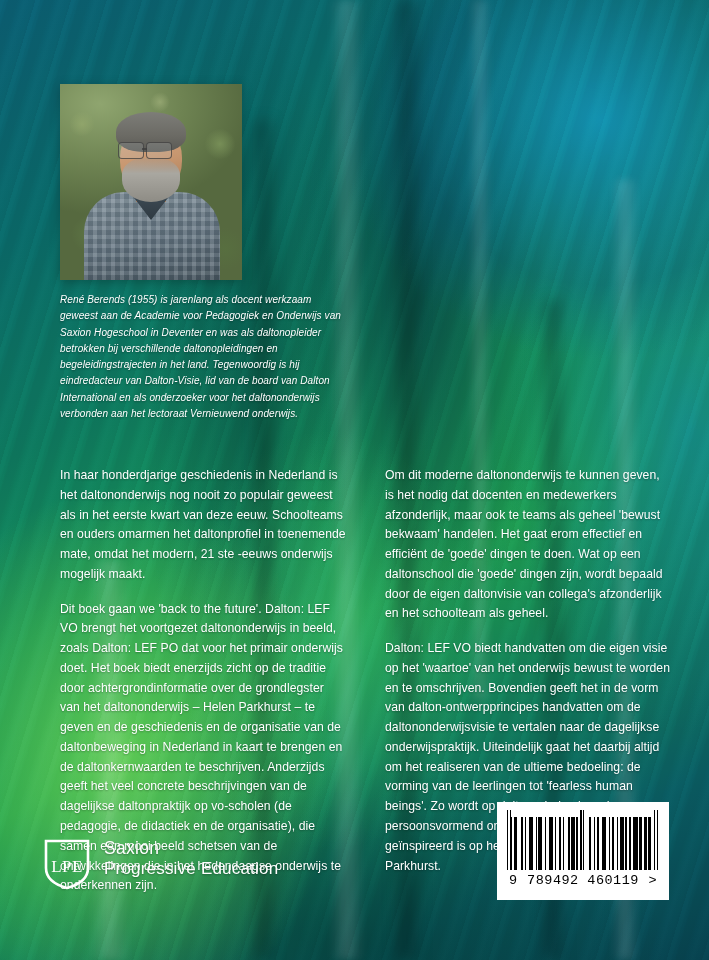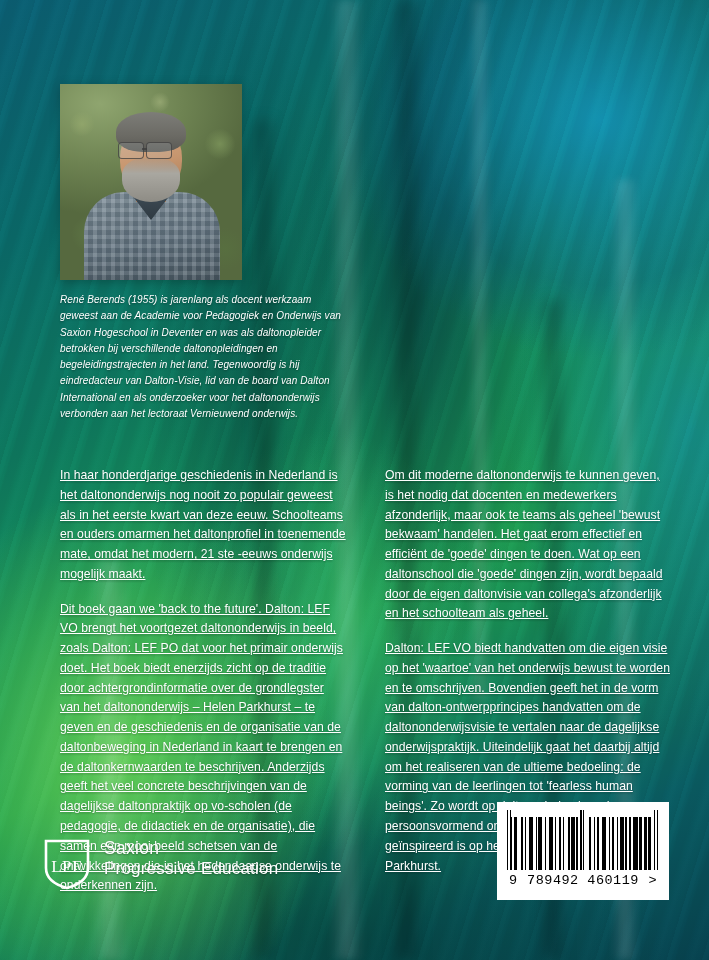--- a/index.html
+++ b/index.html
@@ -169,21 +169,21 @@
     top: 466px;
     width: 286px;
     color: #ffffff;
     font-size: 12.2px;
     line-height: 1.62;
     letter-spacing: 0.05px;
     text-shadow: 0 1px 2px rgba(0,0,0,0.32);
   }
   .col.left { left: 60px; }
   .col.right { left: 385px; }
-  .col p { margin: 0 0 15px 0; text-decoration: underline; }
+  .col p { margin: 0 0 15px 0; }
   .col p:last-child { margin-bottom: 0; }
 
   
   .publisher {
     position: absolute;
     left: 42px;
     top: 838px;
     display: flex;
     align-items: flex-start;
     gap: 12px;

